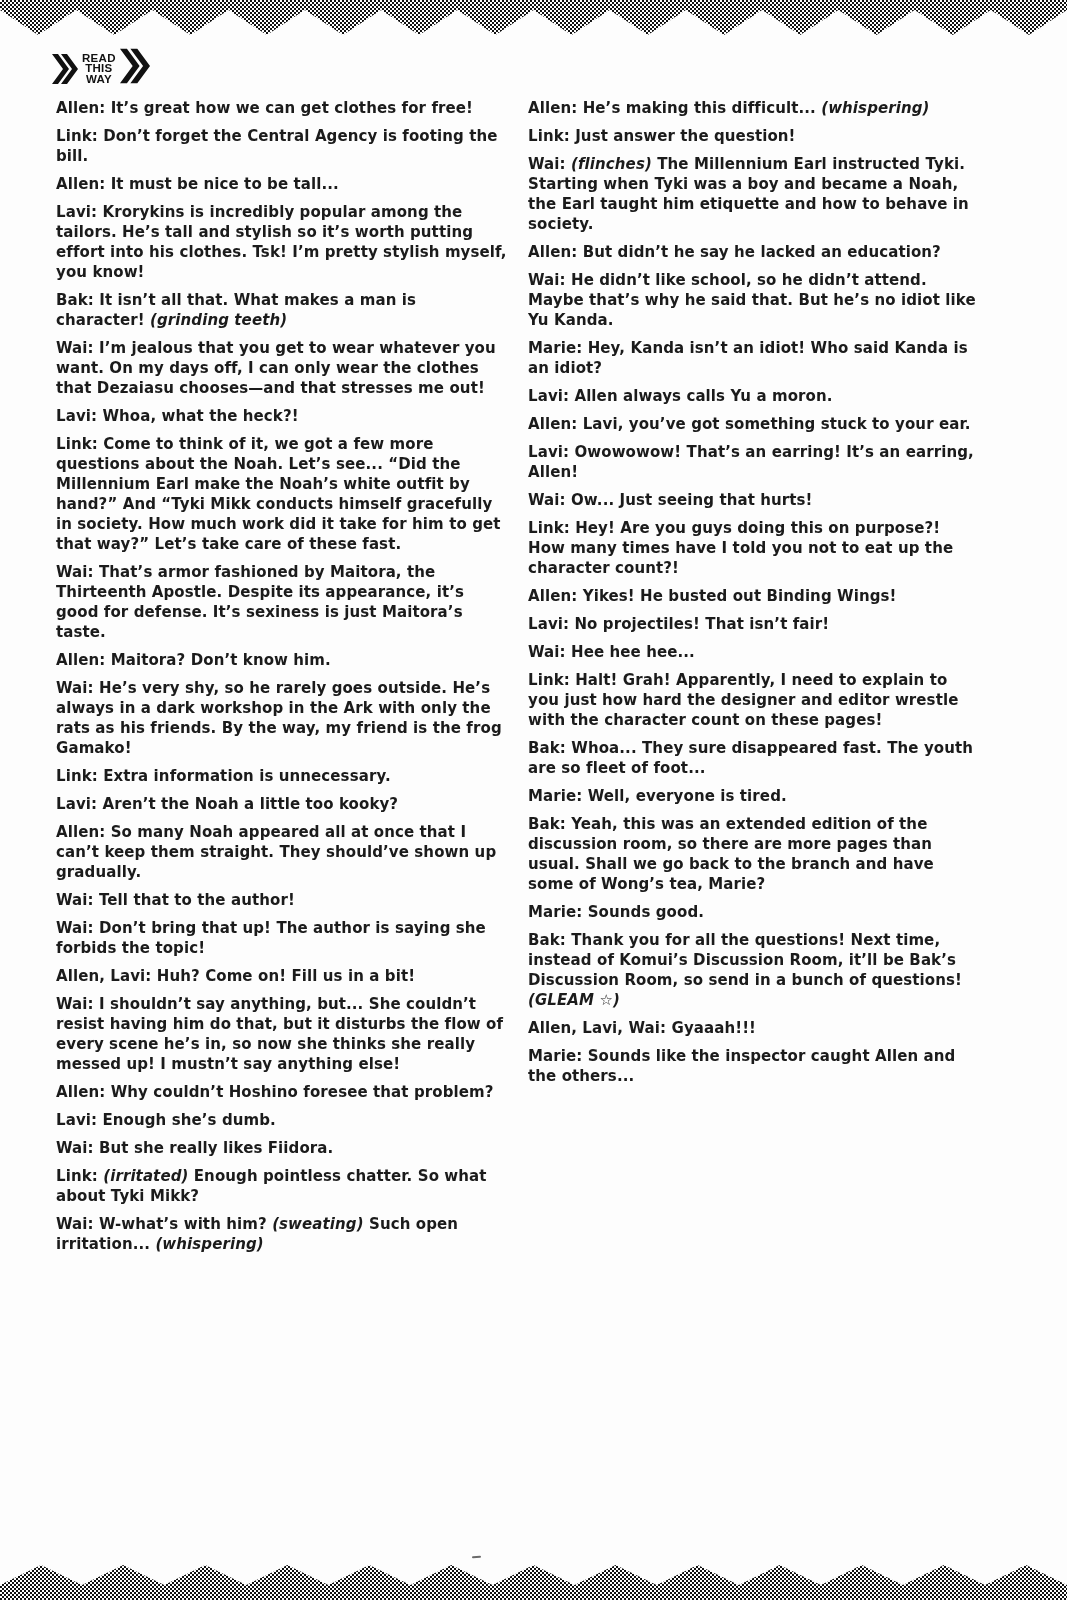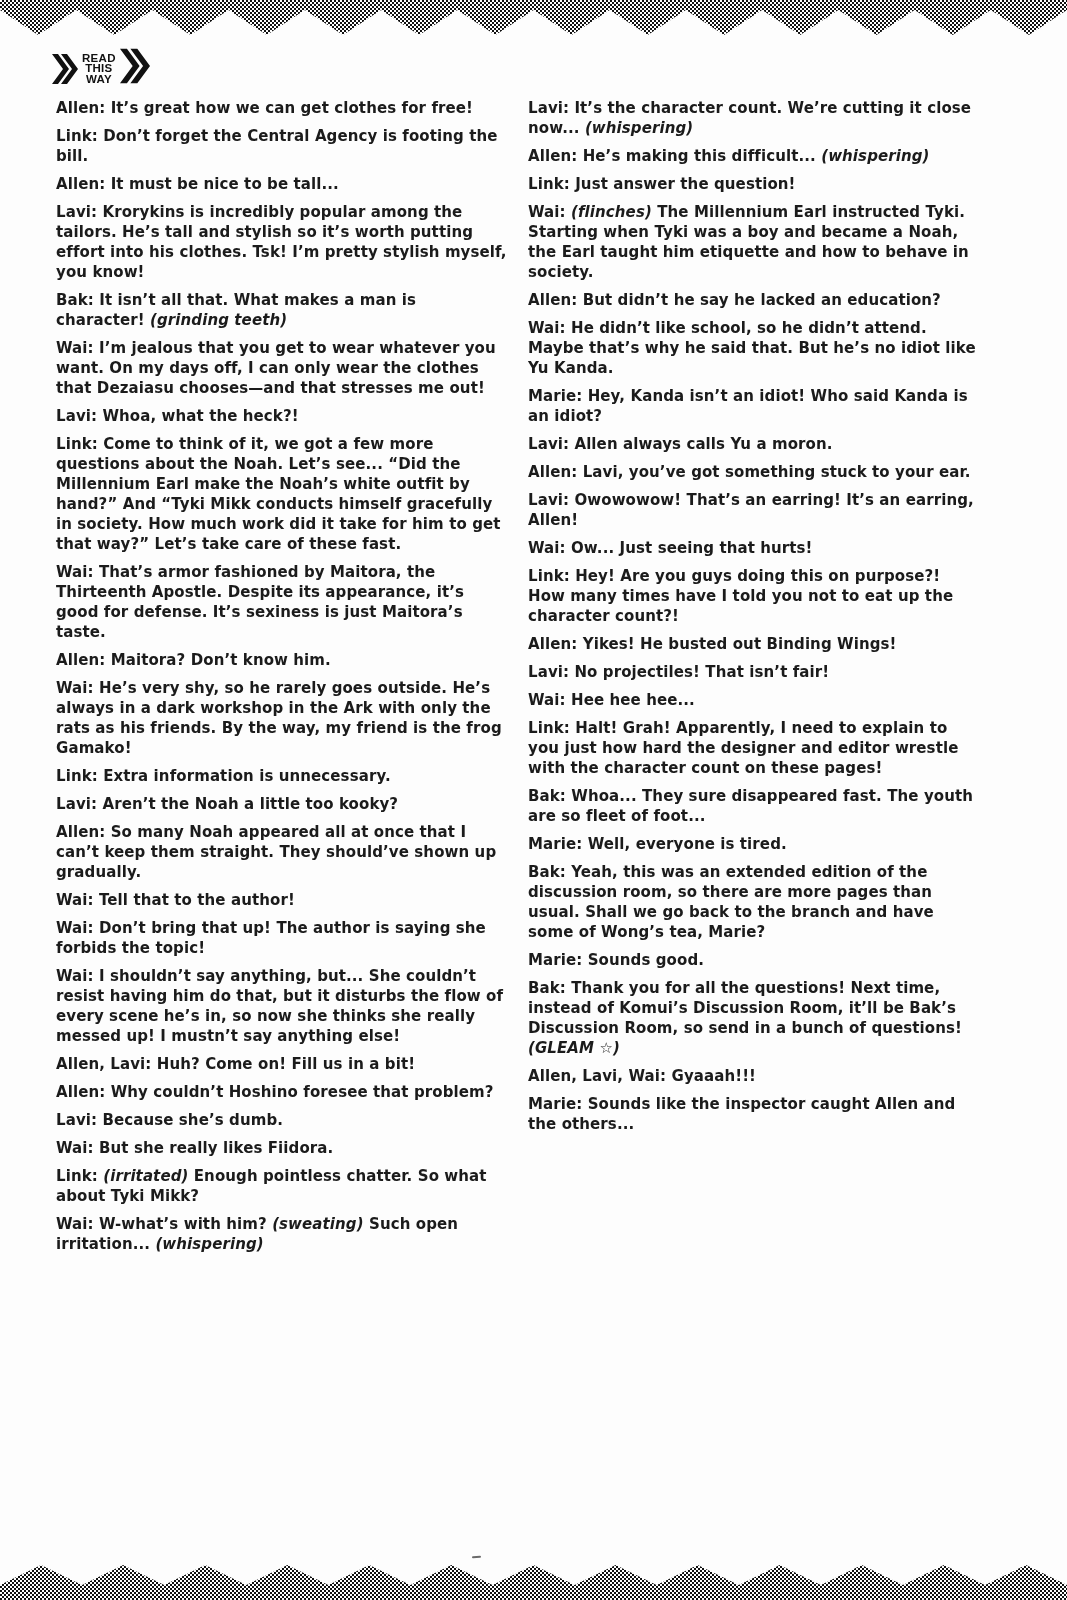--- a/index.html
+++ b/index.html
@@ -86,30 +86,29 @@
     <div class="para"><span>Lavi: </span><span class="line">Whoa, what the heck?!</span></div>
     <div class="para"><span>Link: </span><span class="line">Come to think of it, we got a few more questions about the Noah. Let’s see... “Did the Millennium Earl make the Noah’s white outfit by hand?” And “Tyki Mikk conducts himself gracefully in society. How much work did it take for him to get that way?” Let’s take care of these fast.</span></div>
     <div class="para"><span>Wai: </span><span class="line">That’s armor fashioned by Maitora, the Thirteenth Apostle. Despite its appearance, it’s good for defense. It’s sexiness is just Maitora’s taste.</span></div>
     <div class="para"><span>Allen: </span><span class="line">Maitora? Don’t know him.</span></div>
     <div class="para"><span>Wai: </span><span class="line">He’s very shy, so he rarely goes outside. He’s always in a dark workshop in the Ark with only the rats as his friends. By the way, my friend is the frog Gamako!</span></div>
     <div class="para"><span>Link: </span><span class="line">Extra information is unnecessary.</span></div>
     <div class="para"><span>Lavi: </span><span class="line">Aren’t the Noah a little too kooky?</span></div>
     <div class="para"><span>Allen: </span><span class="line">So many Noah appeared all at once that I can’t keep them straight. They should’ve shown up gradually.</span></div>
     <div class="para"><span>Wai: </span><span class="line">Tell that to the author!</span></div>
     <div class="para"><span>Wai: </span><span class="line">Don’t bring that up! The author is saying she forbids the topic!</span></div>
+    <div class="para"><span>Allen, Lavi: </span><span class="line">Huh? Come on! Fill us in a bit!</span></div>
     <div class="para"><span>Wai: </span><span class="line">I shouldn’t say anything, but... She couldn’t resist having him do that, but it disturbs the flow of every scene he’s in, so now she thinks she really messed up! I mustn’t say anything else!</span></div>
-    <div class="para"><span>Allen, Lavi: </span><span class="line">Huh? Come on! Fill us in a bit!</span></div>
     <div class="para"><span>Allen: </span><span class="line">Why couldn’t Hoshino foresee that problem?</span></div>
-    <div class="para"><span>Lavi: </span><span class="line">Because she’s dumb.</span></div>
+    <div class="para"><span>Lavi: </span><span class="line">Enough she’s dumb.</span></div>
     <div class="para"><span>Wai: </span><span class="line">But she really likes Fiidora.</span></div>
     <div class="para"><span>Link: </span><span class="stage">(irritated)</span><span class="line"> Enough pointless chatter. So what about Tyki Mikk?</span></div>
     <div class="para"><span>Wai: </span><span class="line">W-what’s with him? </span><span class="stage">(sweating)</span><span class="line"> Such open irritation... </span><span class="stage">(whispering)</span></div>
   </div>
 <div id="col-right" class="col">
-    <div class="para"><span>Lavi: </span><span class="line">It’s the character count. We’re cutting it close now... </span><span class="stage">(whispering)</span></div>
     <div class="para"><span>Allen: </span><span class="line">He’s making this difficult... </span><span class="stage">(whispering)</span></div>
     <div class="para"><span>Link: </span><span class="line">Just answer the question!</span></div>
     <div class="para"><span>Wai: </span><span class="stage">(flinches)</span><span class="line"> The Millennium Earl instructed Tyki. Starting when Tyki was a boy and became a Noah, the Earl taught him etiquette and how to behave in society.</span></div>
     <div class="para"><span>Allen: </span><span class="line">But didn’t he say he lacked an education?</span></div>
     <div class="para"><span>Wai: </span><span class="line">He didn’t like school, so he didn’t attend. Maybe that’s why he said that. But he’s no idiot like Yu Kanda.</span></div>
     <div class="para"><span>Marie: </span><span class="line">Hey, Kanda isn’t an idiot! Who said Kanda is an idiot?</span></div>
     <div class="para"><span>Lavi: </span><span class="line">Allen always calls Yu a moron.</span></div>
     <div class="para"><span>Allen: </span><span class="line">Lavi, you’ve got something stuck to your ear.</span></div>
     <div class="para"><span>Lavi: </span><span class="line">Owowowow! That’s an earring! It’s an earring, Allen!</span></div>
     <div class="para"><span>Wai: </span><span class="line">Ow... Just seeing that hurts!</span></div>

